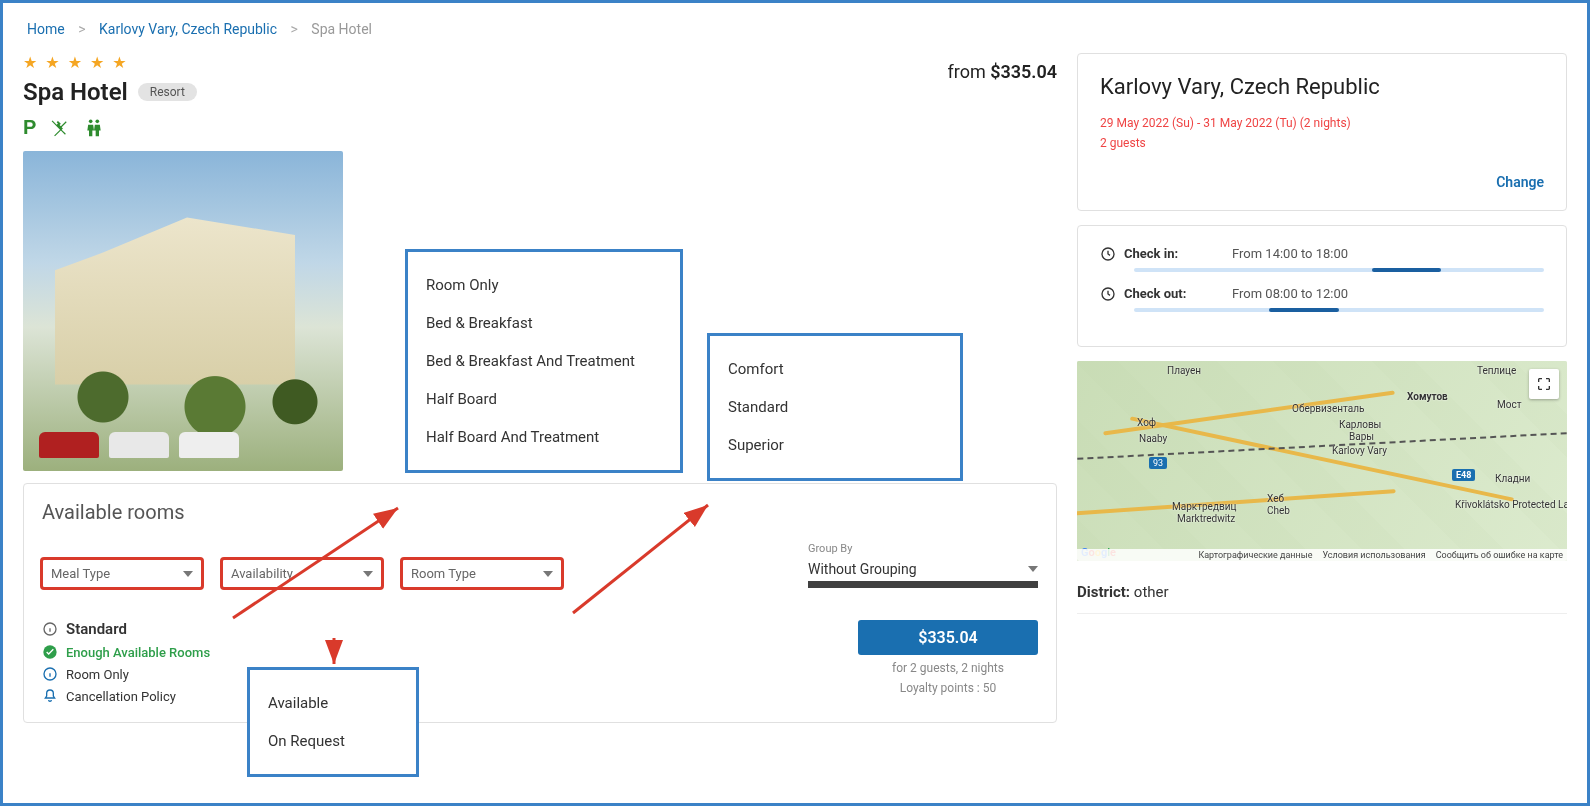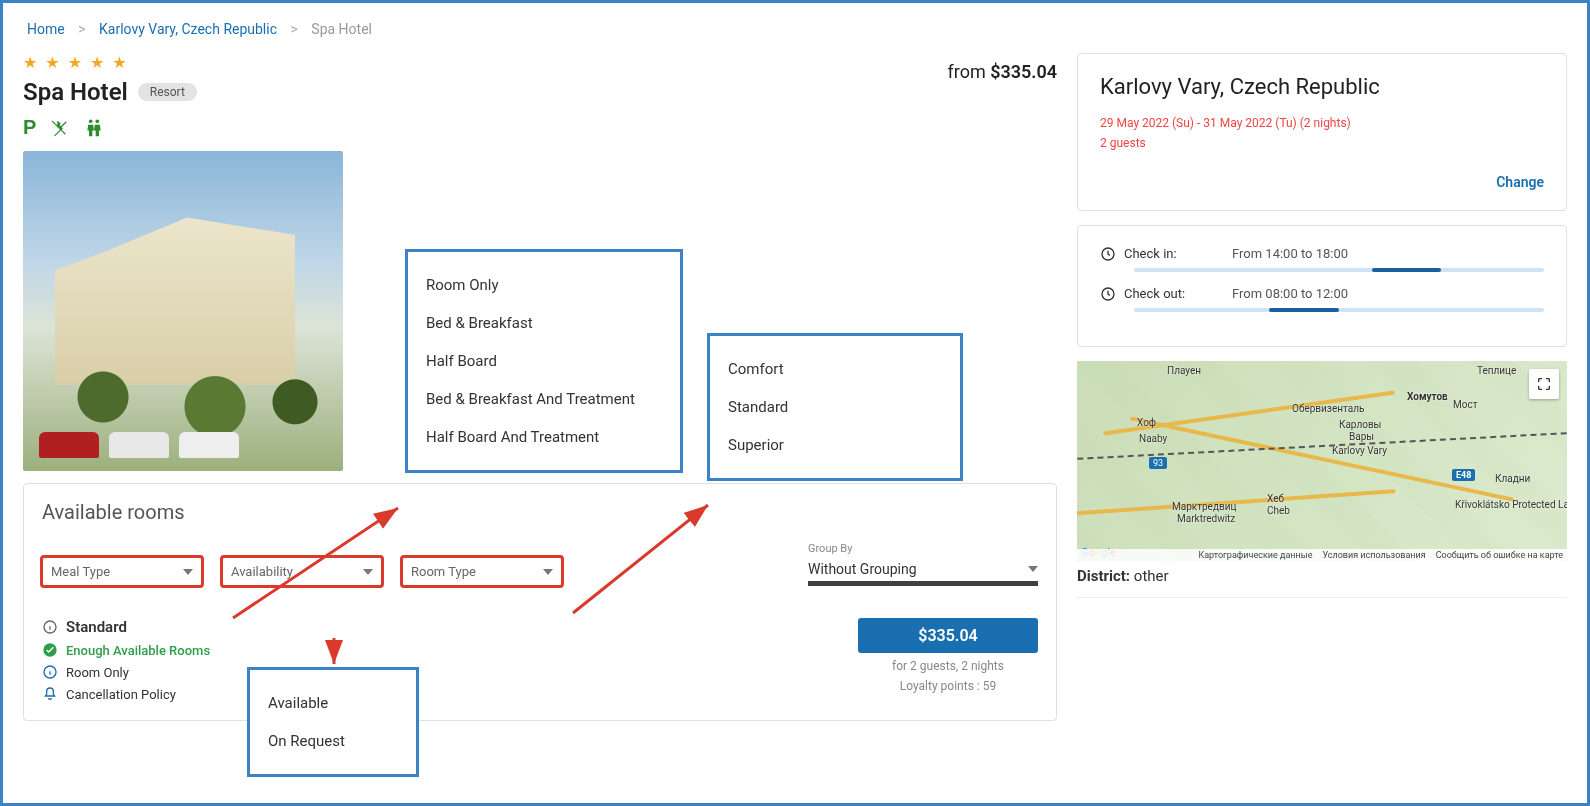--- a/index.html
+++ b/index.html
@@ -43,42 +43,42 @@
 
   
   .available-rooms { border:1px solid #e0e0e0; border-radius:4px; padding:16px 18px 12px 18px; margin-top:12px; }
   .available-rooms h2 { font-size:20px; font-weight:400; color:#555; margin-bottom:18px;}
   .filters-row { display:flex; align-items:flex-end; gap:20px;}
   .dropdown { display:flex; align-items:center; justify-content:space-between; border:1px solid #ccc; border-radius:2px; padding:6px 8px; font-size:13px; color:#666; width:160px; cursor:pointer;}
   .dropdown.red-frame { outline:3px solid #d93a2b; outline-offset:-1px;}
   .caret { border-left:5px solid transparent; border-right:5px solid transparent; border-top:6px solid #777;}
   .groupby { margin-left:auto; width:230px;}
   .groupby .lbl{ font-size:11px; color:#888; margin-bottom:2px;}
-  .groupby .val-row{ display:flex; justify-content:space-between; align-items:center; border-bottom:5px solid #404040; padding:4px 0; font-size:14px; color:#333; cursor:pointer;}
+  .groupby .val-row{ display:flex; justify-content:space-between; align-items:center; border-bottom:7px solid #404040; padding:4px 0; font-size:14px; color:#333; cursor:pointer;}
 
   
   .room-result { display:flex; justify-content:space-between; margin-top:32px;}
   .room-info { font-size:13px; color:#333;}
   .room-info .row{ display:flex; align-items:center; gap:8px; margin-bottom:6px;}
   .room-info .row .name{ font-size:15px; font-weight:600; color:#333;}
   .ic{ width:16px; height:16px; display:inline-flex; align-items:center; justify-content:center;}
   .ic svg{ width:16px; height:16px;}
   .green-text{ color:#2e9e4a; font-weight:500;}
   .room-price { text-align:center;}
   .room-price .btn{ background:#1a6fb0; color:#fff; font-size:16px; font-weight:600; padding:8px 0; width:180px; border-radius:3px; cursor:pointer;}
   .room-price .sub{ font-size:12px; color:#888; margin-top:6px;}
 
   
   .panel{ border:1px solid #e0e0e0; border-radius:4px; padding:20px 22px; margin-bottom:14px; background:#fff;}
   .panel .loc-title{ font-size:22px; color:#222; margin-bottom:14px;}
   .panel .dates, .panel .guests{ font-size:12px; color:#ef4444; line-height:1.7;}
   .panel .change-link{ text-align:right; color:#1a6fb0; font-weight:600; margin-top:20px; cursor:pointer;}
 
   .check-row{ display:flex; align-items:center; gap:12px; margin-bottom:6px;}
-  .check-row .lbl{ width:120px; font-size:13px; font-weight:400; color:#333; display:flex; align-items:center; gap:8px;}
+  .check-row .lbl{ width:120px; font-size:13px; font-weight:700; color:#333; display:flex; align-items:center; gap:8px;}
   .check-row .val{ font-size:13px; color:#555; flex:1;}
   .timebar{ height:4px; background:#cfe3f7; position:relative; margin:4px 0 14px 34px; border-radius:2px;}
   .timebar .seg{ position:absolute; top:0; bottom:0; background:#1a5fa0; border-radius:2px;}
 
   
   .map-wrap{ position:relative; width:100%; height:200px; background:#dbe9d0; overflow:hidden; border-radius:2px;}
   .map-bg{ position:absolute; inset:0; background:
     linear-gradient(120deg, rgba(200,220,180,.9), rgba(220,235,205,.8)),
     repeating-linear-gradient(45deg, rgba(180,200,160,.35) 0 30px, transparent 30px 70px);
   }
@@ -86,21 +86,21 @@
   .map-road.r1{ top:25%; left:5%; width:60%; transform:rotate(-8deg);}
   .map-road.r2{ top:48%; left:10%; width:80%; transform:rotate(12deg);}
   .map-road.r3{ top:70%; left:-5%; width:70%; transform:rotate(-4deg);}
   .map-border{ position:absolute; top:42%; left:0; width:100%; height:0; border-top:2px dashed #555; transform:rotate(-3deg);}
   .map-label{ position:absolute; font-size:10px; color:#333; white-space:nowrap; text-shadow:0 0 2px #fff;}
   .map-shield{ position:absolute; background:#1a6fb0; color:#fff; font-size:9px; padding:1px 4px; border-radius:2px;}
   .map-expand{ position:absolute; top:8px; right:8px; width:30px; height:30px; background:#fff; border-radius:2px; display:flex; align-items:center; justify-content:center; box-shadow:0 1px 3px rgba(0,0,0,.3); cursor:pointer;}
   .map-footer{ position:absolute; bottom:0; left:0; right:0; background:rgba(255,255,255,.85); font-size:9px; color:#444; display:flex; align-items:center; gap:10px; padding:1px 4px; justify-content:flex-end;}
   .google-logo{ position:absolute; bottom:2px; left:4px; font-size:11px; font-weight:600;}
   .google-logo span:nth-child(1){color:#4285F4;} .google-logo span:nth-child(2){color:#EA4335;} .google-logo span:nth-child(3){color:#FBBC05;} .google-logo span:nth-child(4){color:#4285F4;} .google-logo span:nth-child(5){color:#34A853;} .google-logo span:nth-child(6){color:#EA4335;}
-  .district{ font-size:15px; margin-top:6px;}
+  .district{ font-size:15px; margin-top:22px;}
   .district b{ font-weight:700;}
   .thin-divider{ height:1px; background:#eee; margin-top:12px;}
 
   
   .popup{ position:absolute; background:#fff; border:3px solid #3b82c7; padding:14px 18px; z-index:10;}
   .popup .opt{ font-size:15px; color:#333; padding:10px 0;}
   .popup-meal{ top:196px; left:382px; width:278px;}
   .popup-room{ top:280px; left:684px; width:256px;}
   .popup-avail{ top:614px; left:224px; width:172px;}
 
@@ -225,30 +225,30 @@
                     <path d="M12 3a5 5 0 00-5 5v4l-2 3h14l-2-3V8a5 5 0 00-5-5z"></path>
                     <path d="M10 18a2 2 0 004 0"></path>
                   </svg>
                 </span>
               <span>Cancellation Policy</span>
             </div>
           </div>
           <div class="room-price">
             <div class="btn">$335.04</div>
             <div class="sub">for 2 guests, 2 nights</div>
-            <div class="sub">Loyalty points : 59</div>
+            <div class="sub">Loyalty points : 50</div>
           </div>
         </div>
       </div>
 
       <div class="popup popup-meal">
         <div class="opt">Room Only</div>
         <div class="opt">Bed &amp; Breakfast</div>
+        <div class="opt">Bed &amp; Breakfast And Treatment</div>
         <div class="opt">Half Board</div>
-        <div class="opt">Bed &amp; Breakfast And Treatment</div>
         <div class="opt">Half Board And Treatment</div>
       </div>
       <div class="popup popup-room">
         <div class="opt">Comfort</div>
         <div class="opt">Standard</div>
         <div class="opt">Superior</div>
       </div>
       <div class="popup popup-avail">
         <div class="opt">Available</div>
         <div class="opt">On Request</div>
@@ -326,21 +326,21 @@
         <div class="map-bg"></div>
         <div class="map-road r1"></div>
         <div class="map-road r2"></div>
         <div class="map-road r3"></div>
         <div class="map-border"></div>
         <div id="map-labels">
             <div class="map-label" style="top: 4px; left: 90px;">Плауен</div>
             <div class="map-label" style="top: 4px; left: 400px;">Теплице</div>
             <div class="map-label" style="top: 42px; left: 215px;">Обервизенталь</div>
             <div class="map-label" style="top: 30px; left: 330px; font-weight: bold;">Хомутов</div>
-            <div class="map-label" style="top: 38px; left: 376px;">Мост</div>
+            <div class="map-label" style="top: 38px; left: 420px;">Мост</div>
             <div class="map-label" style="top: 56px; left: 60px;">Хоф</div>
             <div class="map-label" style="top: 58px; left: 262px;">Карловы</div>
             <div class="map-label" style="top: 70px; left: 272px;">Вары</div>
             <div class="map-label" style="top: 84px; left: 255px;">Karlovy Vary</div>
             <div class="map-label" style="top: 112px; left: 418px;">Кладни</div>
             <div class="map-label" style="top: 140px; left: 95px;">Марктредвиц</div>
             <div class="map-label" style="top: 152px; left: 100px;">Marktredwitz</div>
             <div class="map-label" style="top: 132px; left: 190px;">Хеб</div>
             <div class="map-label" style="top: 144px; left: 190px;">Cheb</div>
             <div class="map-label" style="top: 72px; left: 62px;">Naaby</div>

